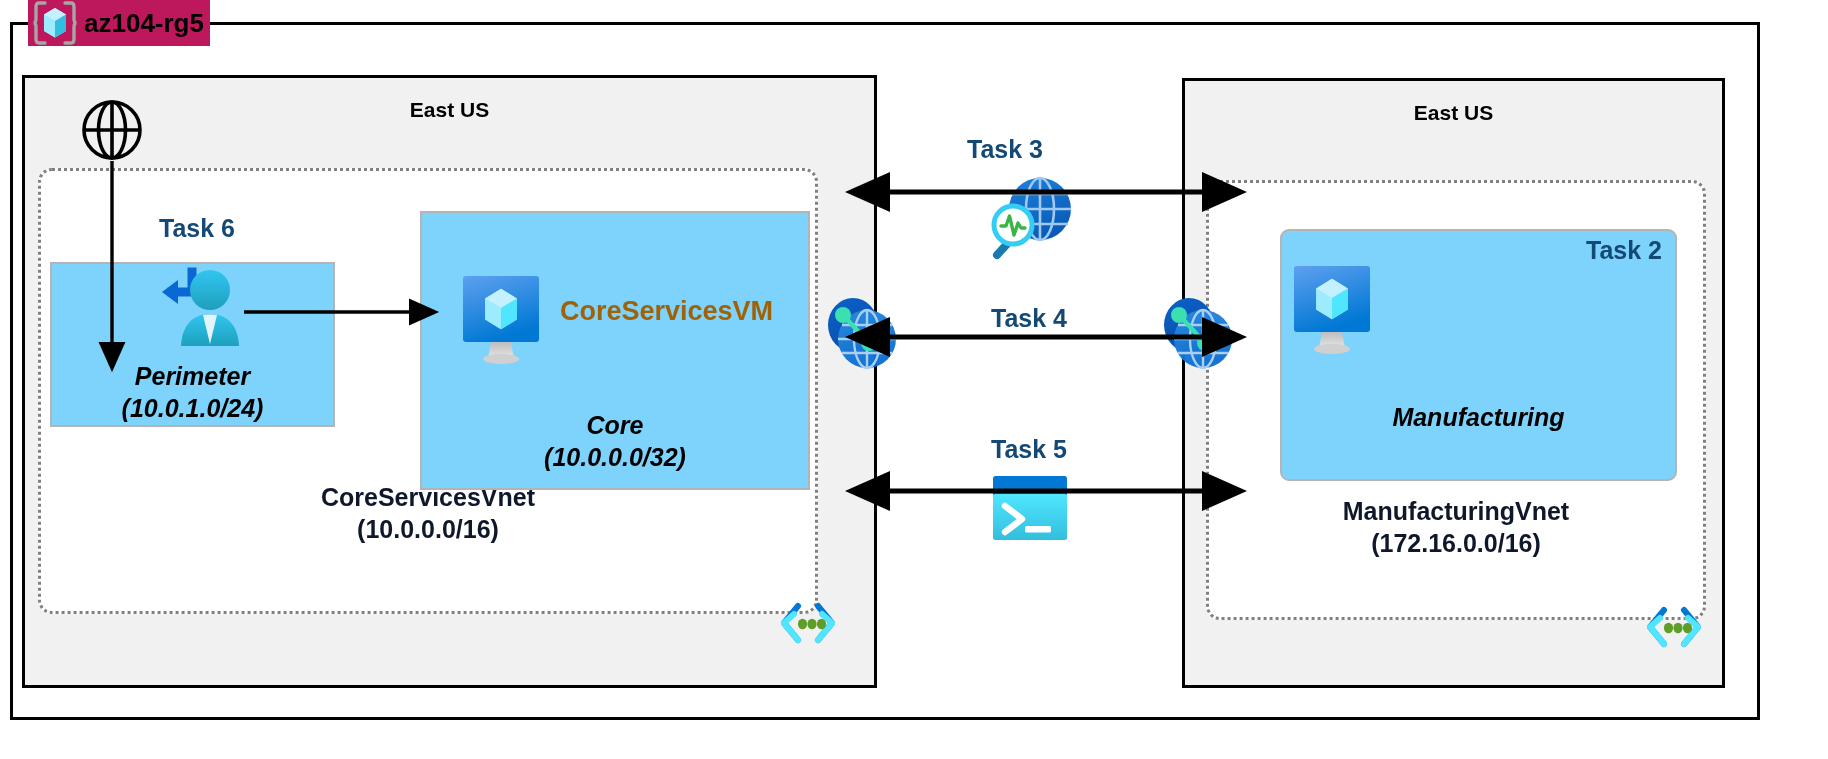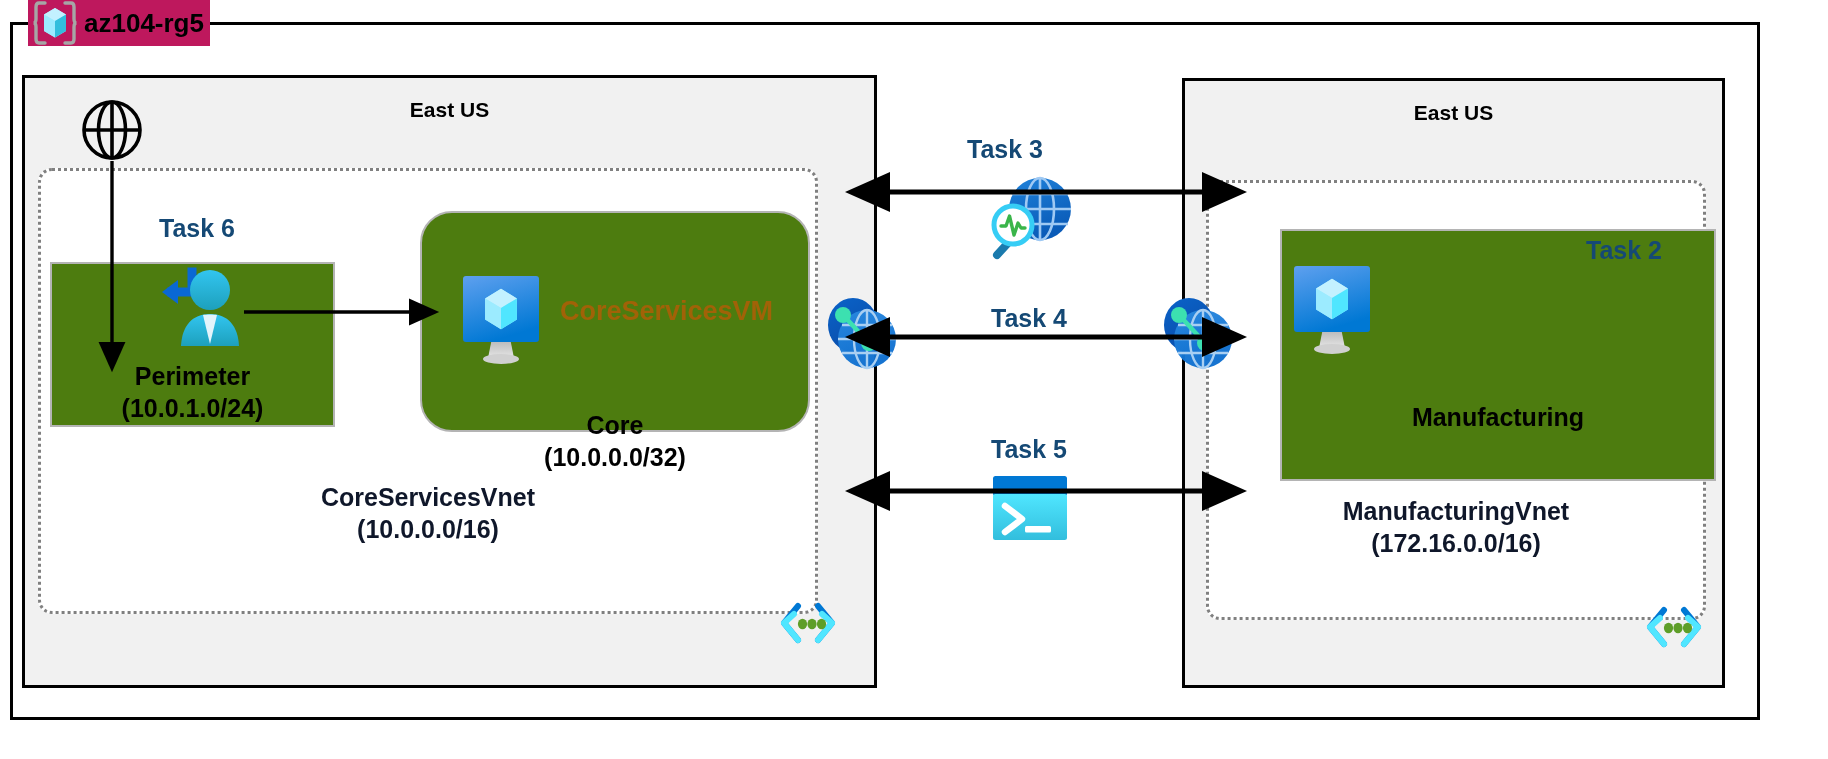--- a/index.html
+++ b/index.html
@@ -80,23 +80,24 @@
     text-align: center;
     font-size: 25px;
     font-weight: bold;
     color: #0f172a;
     line-height: 1.28;
   }
 
   
   .subnet {
     position: absolute;
-    background: #4d7c0f;
+    background: #7dd3fc;
     border: 2px solid #b4b4b4;
     box-sizing: border-box;
+    font-style: italic;
   }
   .subnet-label {
     position: absolute;
     left: 0;
     right: 0;
     text-align: center;
     font-size: 25px;
     font-weight: bold;
     color: #000000;
     line-height: 1.28;
@@ -204,21 +205,21 @@
       <path d="M44 6 L44 26 L24 26" fill="none" stroke="#0a68d4" stroke-width="9" stroke-linecap="square"></path>
       <path d="M30 14 L14 26 L30 38 Z" fill="#0a68d4"></path>
       <circle cx="62" cy="24" r="20" fill="url(#gUser)"></circle>
       <path d="M62 48 C44 48 34 60 33 80 L91 80 C90 60 80 48 62 48 Z" fill="url(#gUser)"></path>
       <path d="M55 49 L62 78 L69 49 C66.5 48.3 57.5 48.3 55 49 Z" fill="#e3f4fb"></path>
     </svg>
   </div>
 
   <div class="task-label" style="left:434px; top:222px;">Task 1</div>
 
-  <div class="subnet" style="left:420px; top:211px; width:390px; height:221px;border-radius:32px;">
+  <div class="subnet" style="left:420px; top:211px; width:390px; height:279px;">
     <div class="subnet-label" style="top:196px;">
       <div>Core</div>
       <div>(10.0.0.0/32)</div>
     </div>
   </div>
 
   <div class="icon-abs" style="left:459px; top:272px;">
     <svg width="84" height="94" viewBox="0 0 84 94">
       <defs>
         <linearGradient id="gVM1" x1="0" y1="0" x2="0.35" y2="1">
@@ -260,21 +261,21 @@
       <path d="M20 6 L6 23 L20 40" fill="none" stroke="#0078d4" stroke-width="6" stroke-linecap="round" stroke-linejoin="round"></path>
       <path d="M16 14 L6 23 L20 40" fill="none" stroke="#50e6ff" stroke-width="6" stroke-linecap="round" stroke-linejoin="round"></path>
       <path d="M40 6 L54 23 L40 40" fill="none" stroke="#0078d4" stroke-width="6" stroke-linecap="round" stroke-linejoin="round"></path>
       <path d="M44 14 L54 23 L40 40" fill="none" stroke="#50e6ff" stroke-width="6" stroke-linecap="round" stroke-linejoin="round"></path>
       <ellipse cx="24.5" cy="24" rx="4.6" ry="5.2" fill="#5e9e28"></ellipse>
       <ellipse cx="34" cy="24" rx="4.6" ry="5.2" fill="#5e9e28"></ellipse>
       <ellipse cx="43.5" cy="24" rx="4.6" ry="5.2" fill="#5e9e28"></ellipse>
     </svg>
   </div>
 
-  <div class="subnet" style="left:1280px; top:229px; width:436px; height:252px;">
+  <div class="subnet" style="left:1280px; top:229px; width:397px; height:252px;border-radius:9px;">
     <div class="subnet-label" style="top:170px;">
       <div>Manufacturing</div>
     </div>
   </div>
 
   <div class="task-label" style="left:1586px; top:236px;">Task 2</div>
 
   <div class="icon-abs" style="left:1290px; top:262px;">
     <svg width="84" height="94" viewBox="0 0 84 94">
       <defs>

